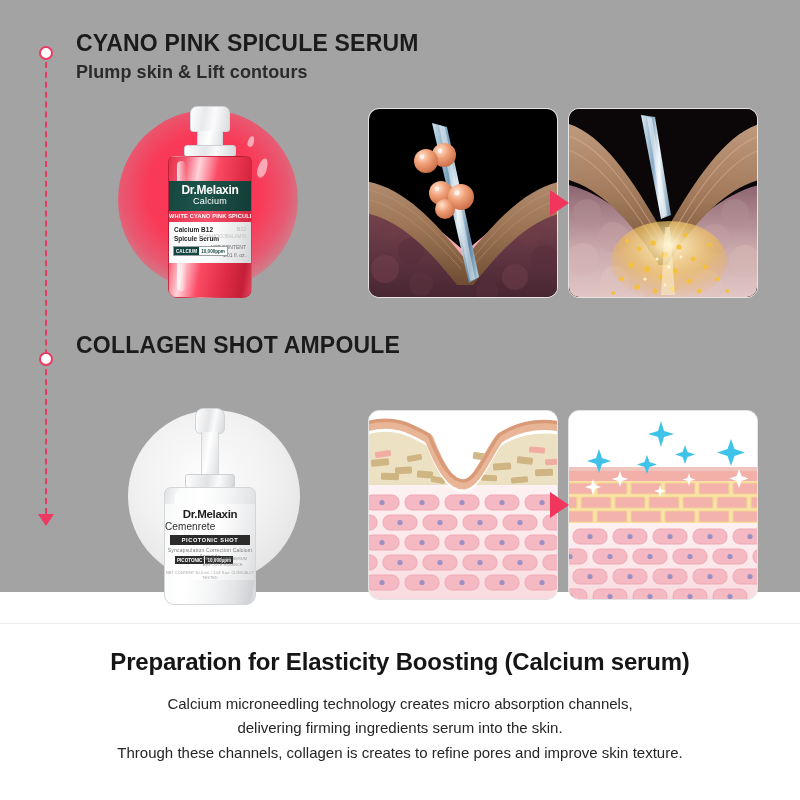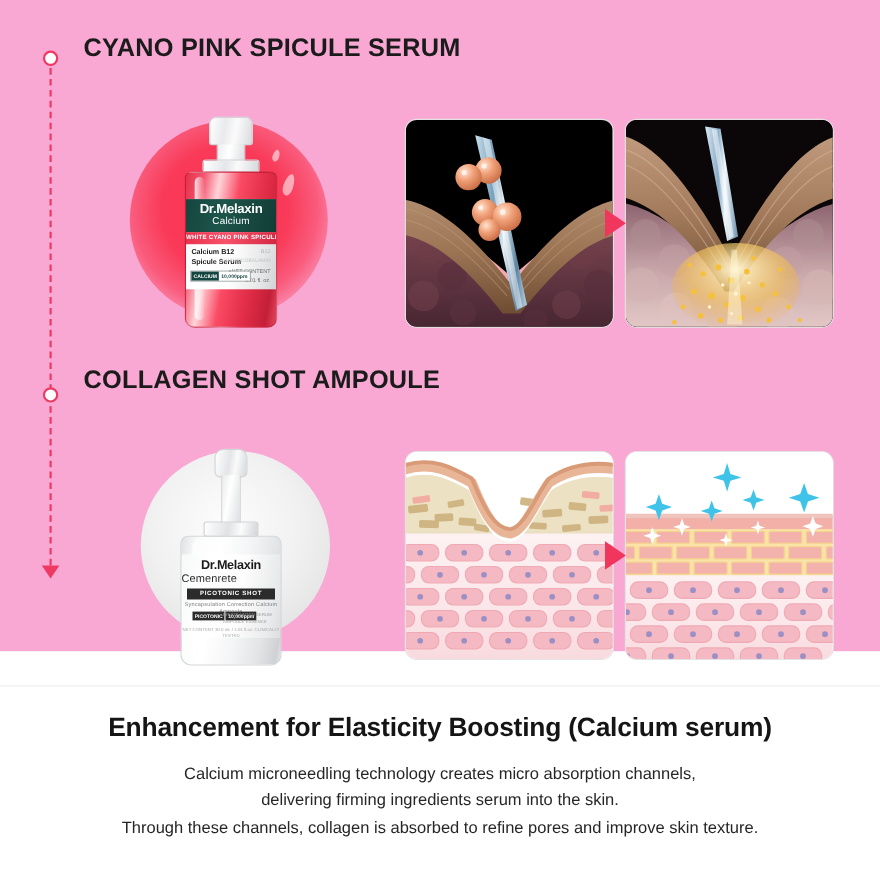--- a/index.html
+++ b/index.html
@@ -11,21 +11,21 @@
     background: #ffffff;
     font-family: "Liberation Sans", sans-serif;
     color: #1b1b1b;
     overflow: hidden;
   }
 
   #page {
     position: relative;
     width: 800px;
     height: 592px;
-    background: #f9a8d4;
+    background: #a3a3a3;
     text-decoration: underline;
   }
 
   
   .timeline {
     position: absolute;
     left: 34px;
     top: 46px;
     width: 24px;
     height: 490px;
@@ -375,20 +375,21 @@
     <div class="timeline-line"></div>
     <div class="timeline-dot d1"></div>
     <div class="timeline-dot d2"></div>
     <div class="timeline-arrow"></div>
   </div>
 
   <div class="section sec1">
 
     <div class="headings">
       <div class="sec-title">CYANO PINK SPICULE SERUM</div>
+      <div class="sec-sub">Plump skin &amp; Lift contours</div>
     </div>
 
     <div class="product">
       <div class="glow-red"></div>
 
       <div class="drop-hl" style="left:148px; top:56px;"></div>
       <div class="drop-hl" style="left:138px; top:34px; width:6px; height:11px;"></div>
 
       <div class="bottle b1">
         <div class="pump-top"></div>
@@ -835,21 +836,21 @@
           <path d="M24,68 L26,74 L32,76 L26,78 L24,84 L22,78 L16,76 L22,74 Z"></path>
           <path d="M91,74 L92.5,78.5 L97,80 L92.5,81.5 L91,86 L89.5,81.5 L85,80 L89.5,78.5 Z"></path>
         </g>
       </svg>
     </div>
   </div>
 
   <div class="divider"></div>
 
   <div class="footer">
-    <div class="footer-title">Enhancement for Elasticity Boosting (Calcium serum)</div>
+    <div class="footer-title">Preparation for Elasticity Boosting (Calcium serum)</div>
     <div class="footer-body">
       <div>Calcium microneedling technology creates micro absorption channels,</div>
       <div>delivering firming ingredients serum into the skin.</div>
-      <div>Through these channels, collagen is absorbed to refine pores and improve skin texture.</div>
+      <div>Through these channels, collagen is creates to refine pores and improve skin texture.</div>
     </div>
   </div>
 
 </div>
 
 </body></html>

